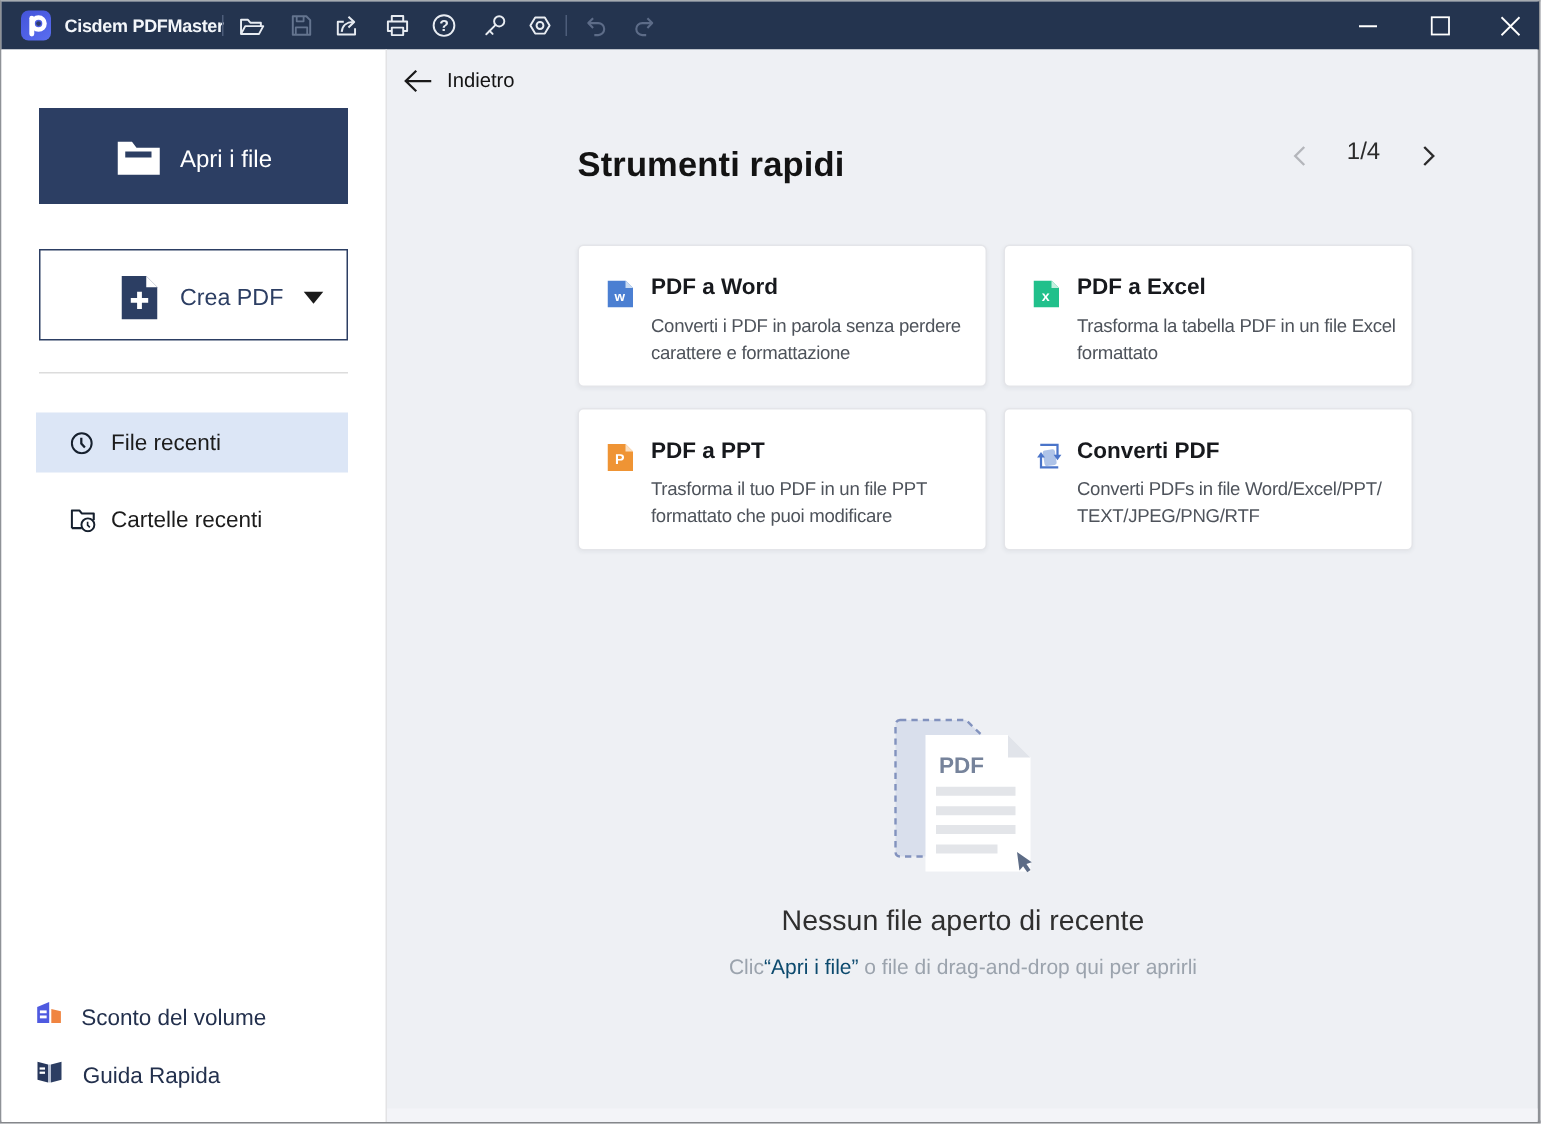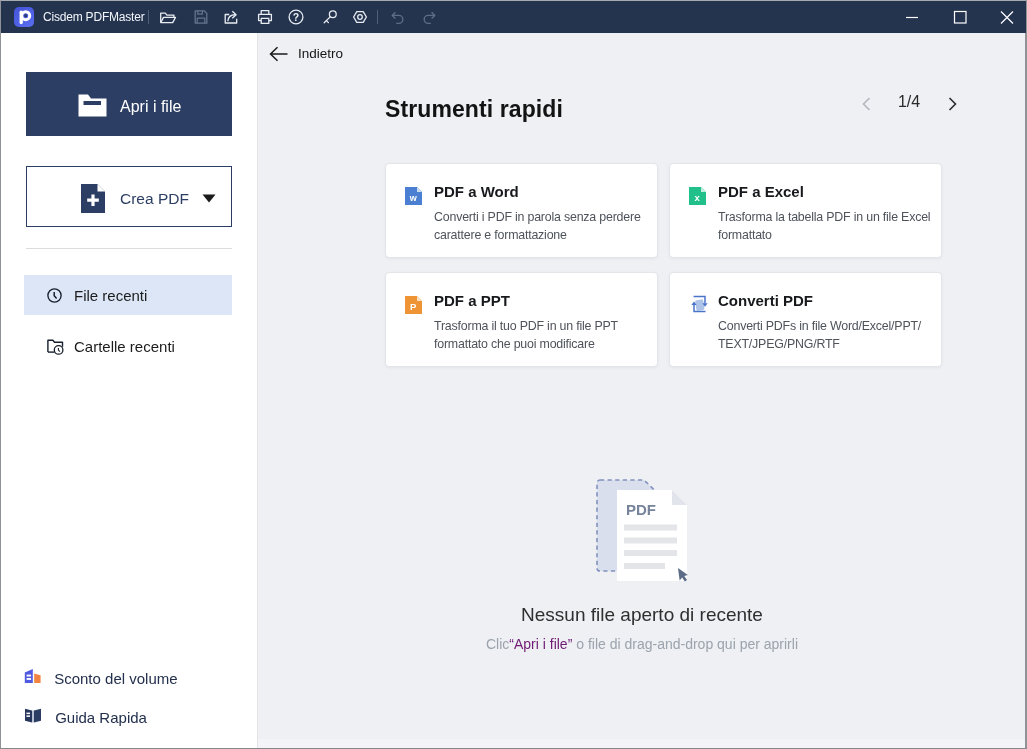--- a/index.html
+++ b/index.html
@@ -6,21 +6,21 @@
   html,body { width:1027px; height:749px; overflow:hidden; }
   body { font-family:"Liberation Sans", sans-serif; }
   .win { position:absolute; left:0; top:0; width:1027px; height:749px;
          border:1px solid #8f9297; border-top-color:#a6abb0; border-right-width:2px;
          border-bottom:2px solid #85878b; background:#eef0f4; }
   
   .titlebar { position:absolute; left:0; top:0; width:1025px; height:32px; background:#24344f; }
   .appicon { position:absolute; left:13px; top:6px; width:20px; height:20px; border-radius:5px;
              background:linear-gradient(145deg,#4454d8 0%,#4f61e6 55%,#5a6ff0 100%); }
   .apptitle { position:absolute; left:42px; top:0; height:32px; line-height:32px;
-              color:#f3f6fa; font-size:12px; font-weight:400; letter-spacing:-0.2px; }
+              color:#f3f6fa; font-size:12px; font-weight:700; letter-spacing:-0.2px; }
   .tsep { position:absolute; top:9px; width:1px; height:14px; background:#4d5d7a; }
   .tbi { position:absolute; top:7px; width:18px; height:18px; }
   .winbtn { position:absolute; top:0; width:46px; height:32px; }
   
   .sidebar { position:absolute; left:0; top:32px; width:257px; height:715px; background:#ffffff;
              border-right:1px solid #e3e3e5; }
   .openbtn { position:absolute; left:25px; top:39px; width:206px; height:64px; background:#2c3e63; }
   .openbtn .lbl { position:absolute; left:94px; top:3px; height:64px; line-height:64px;
                   color:#ffffff; font-size:16px; }
   .creabtn { position:absolute; left:25px; top:133px; width:206px; height:61px; background:#ffffff;
@@ -53,21 +53,21 @@
   .card svg.ci { position:absolute; left:19px; top:23px; }
   .c1 { left:0; top:0; }
   .c2 { left:284px; top:0; }
   .c3 { left:0; top:109px; }
   .c4 { left:284px; top:109px; }
   .illus { position:absolute; left:330px; top:438px; }
   .empty1 { position:absolute; left:0; top:571px; width:768px; text-align:center;
             font-size:19px; color:#2f2f2f; }
   .empty2 { position:absolute; left:0; top:603px; width:768px; text-align:center;
             font-size:14px; color:#9ba3ad; }
-  .empty2 .blu { color:#701a75; }
+  .empty2 .blu { color:#0c4a6e; }
 </style>
 </head>
 <body>
 <div class="win">
   <div class="titlebar">
     <div class="appicon">
       <svg width="20" height="20" viewBox="0 0 20 20">
         <circle cx="11.7" cy="8.7" r="4" fill="none" stroke="#ffffff" stroke-width="3"></circle>
         <circle cx="11.7" cy="8.7" r="1.6" fill="#2f3c6e"></circle>
         <path d="M7.2,5.2 L7.2,15.6" stroke="#ffffff" stroke-width="3.3" stroke-linecap="round"></path>

